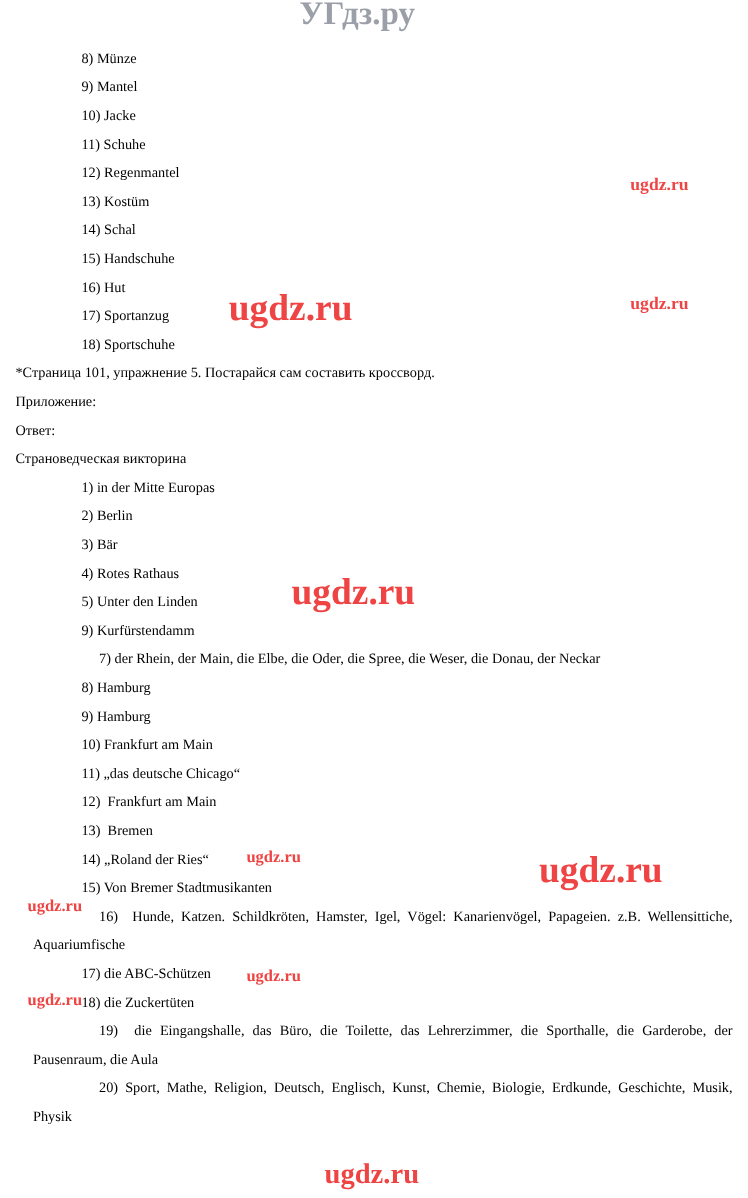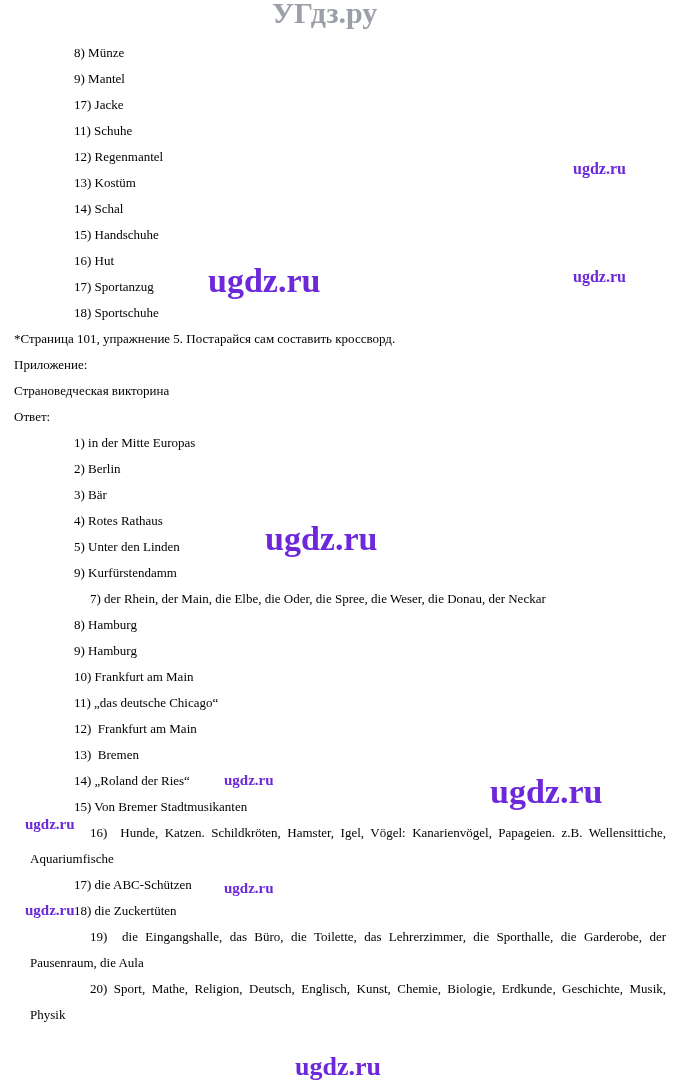--- a/index.html
+++ b/index.html
@@ -18,21 +18,21 @@
   .page {
     position: relative;
     width: 570px;
     height: 1089px;
   }
   
   .wm {
     position: absolute;
     font-family: "Liberation Serif", serif;
     font-weight: bold;
-    color: #6d28d9;
+    color: #ef4444;
     white-space: nowrap;
     pointer-events: none;
     user-select: none;
   }
   .wm-top {
     color: #9b9fa8;
   }
   
   .content {
     position: absolute;
@@ -75,34 +75,34 @@
       <div class="wm" style="left: 25px; top: 816px; font-size: 15px;">ugdz.ru</div>
       <div class="wm" style="left: 224px; top: 880px; font-size: 15px;">ugdz.ru</div>
       <div class="wm" style="left: 25px; top: 902px; font-size: 15px;">ugdz.ru</div>
       <div class="wm" style="left: 295px; top: 1052px; font-size: 26px;">ugdz.ru</div>
     </div>
 
   <div class="content">
 
     <div class="line indent">8) Münze</div>
     <div class="line indent">9) Mantel</div>
-    <div class="line indent">17) Jacke</div>
+    <div class="line indent">10) Jacke</div>
     <div class="line indent">11) Schuhe</div>
     <div class="line indent">12) Regenmantel</div>
     <div class="line indent">13) Kostüm</div>
     <div class="line indent">14) Schal</div>
     <div class="line indent">15) Handschuhe</div>
     <div class="line indent">16) Hut</div>
     <div class="line indent">17) Sportanzug</div>
     <div class="line indent">18) Sportschuhe</div>
 
     <div class="line underline">*Страница 101, упражнение 5. Постарайся сам составить кроссворд.</div>
     <div class="line underline">Приложение:</div>
+    <div class="line underline">Ответ:</div>
     <div class="line underline">Страноведческая викторина</div>
-    <div class="line underline">Ответ:</div>
 
     <div class="line indent">1) in der Mitte Europas</div>
     <div class="line indent">2) Berlin</div>
     <div class="line indent">3) Bär</div>
     <div class="line indent">4) Rotes Rathaus</div>
     <div class="line indent">5) Unter den Linden</div>
     <div class="line indent">9) Kurfürstendamm</div>
     <div class="line blockjust">7) der Rhein, der Main, die Elbe, die Oder, die Spree, die Weser, die Donau, der Neckar</div>
     <div class="line indent">8) Hamburg</div>
     <div class="line indent">9) Hamburg</div>

